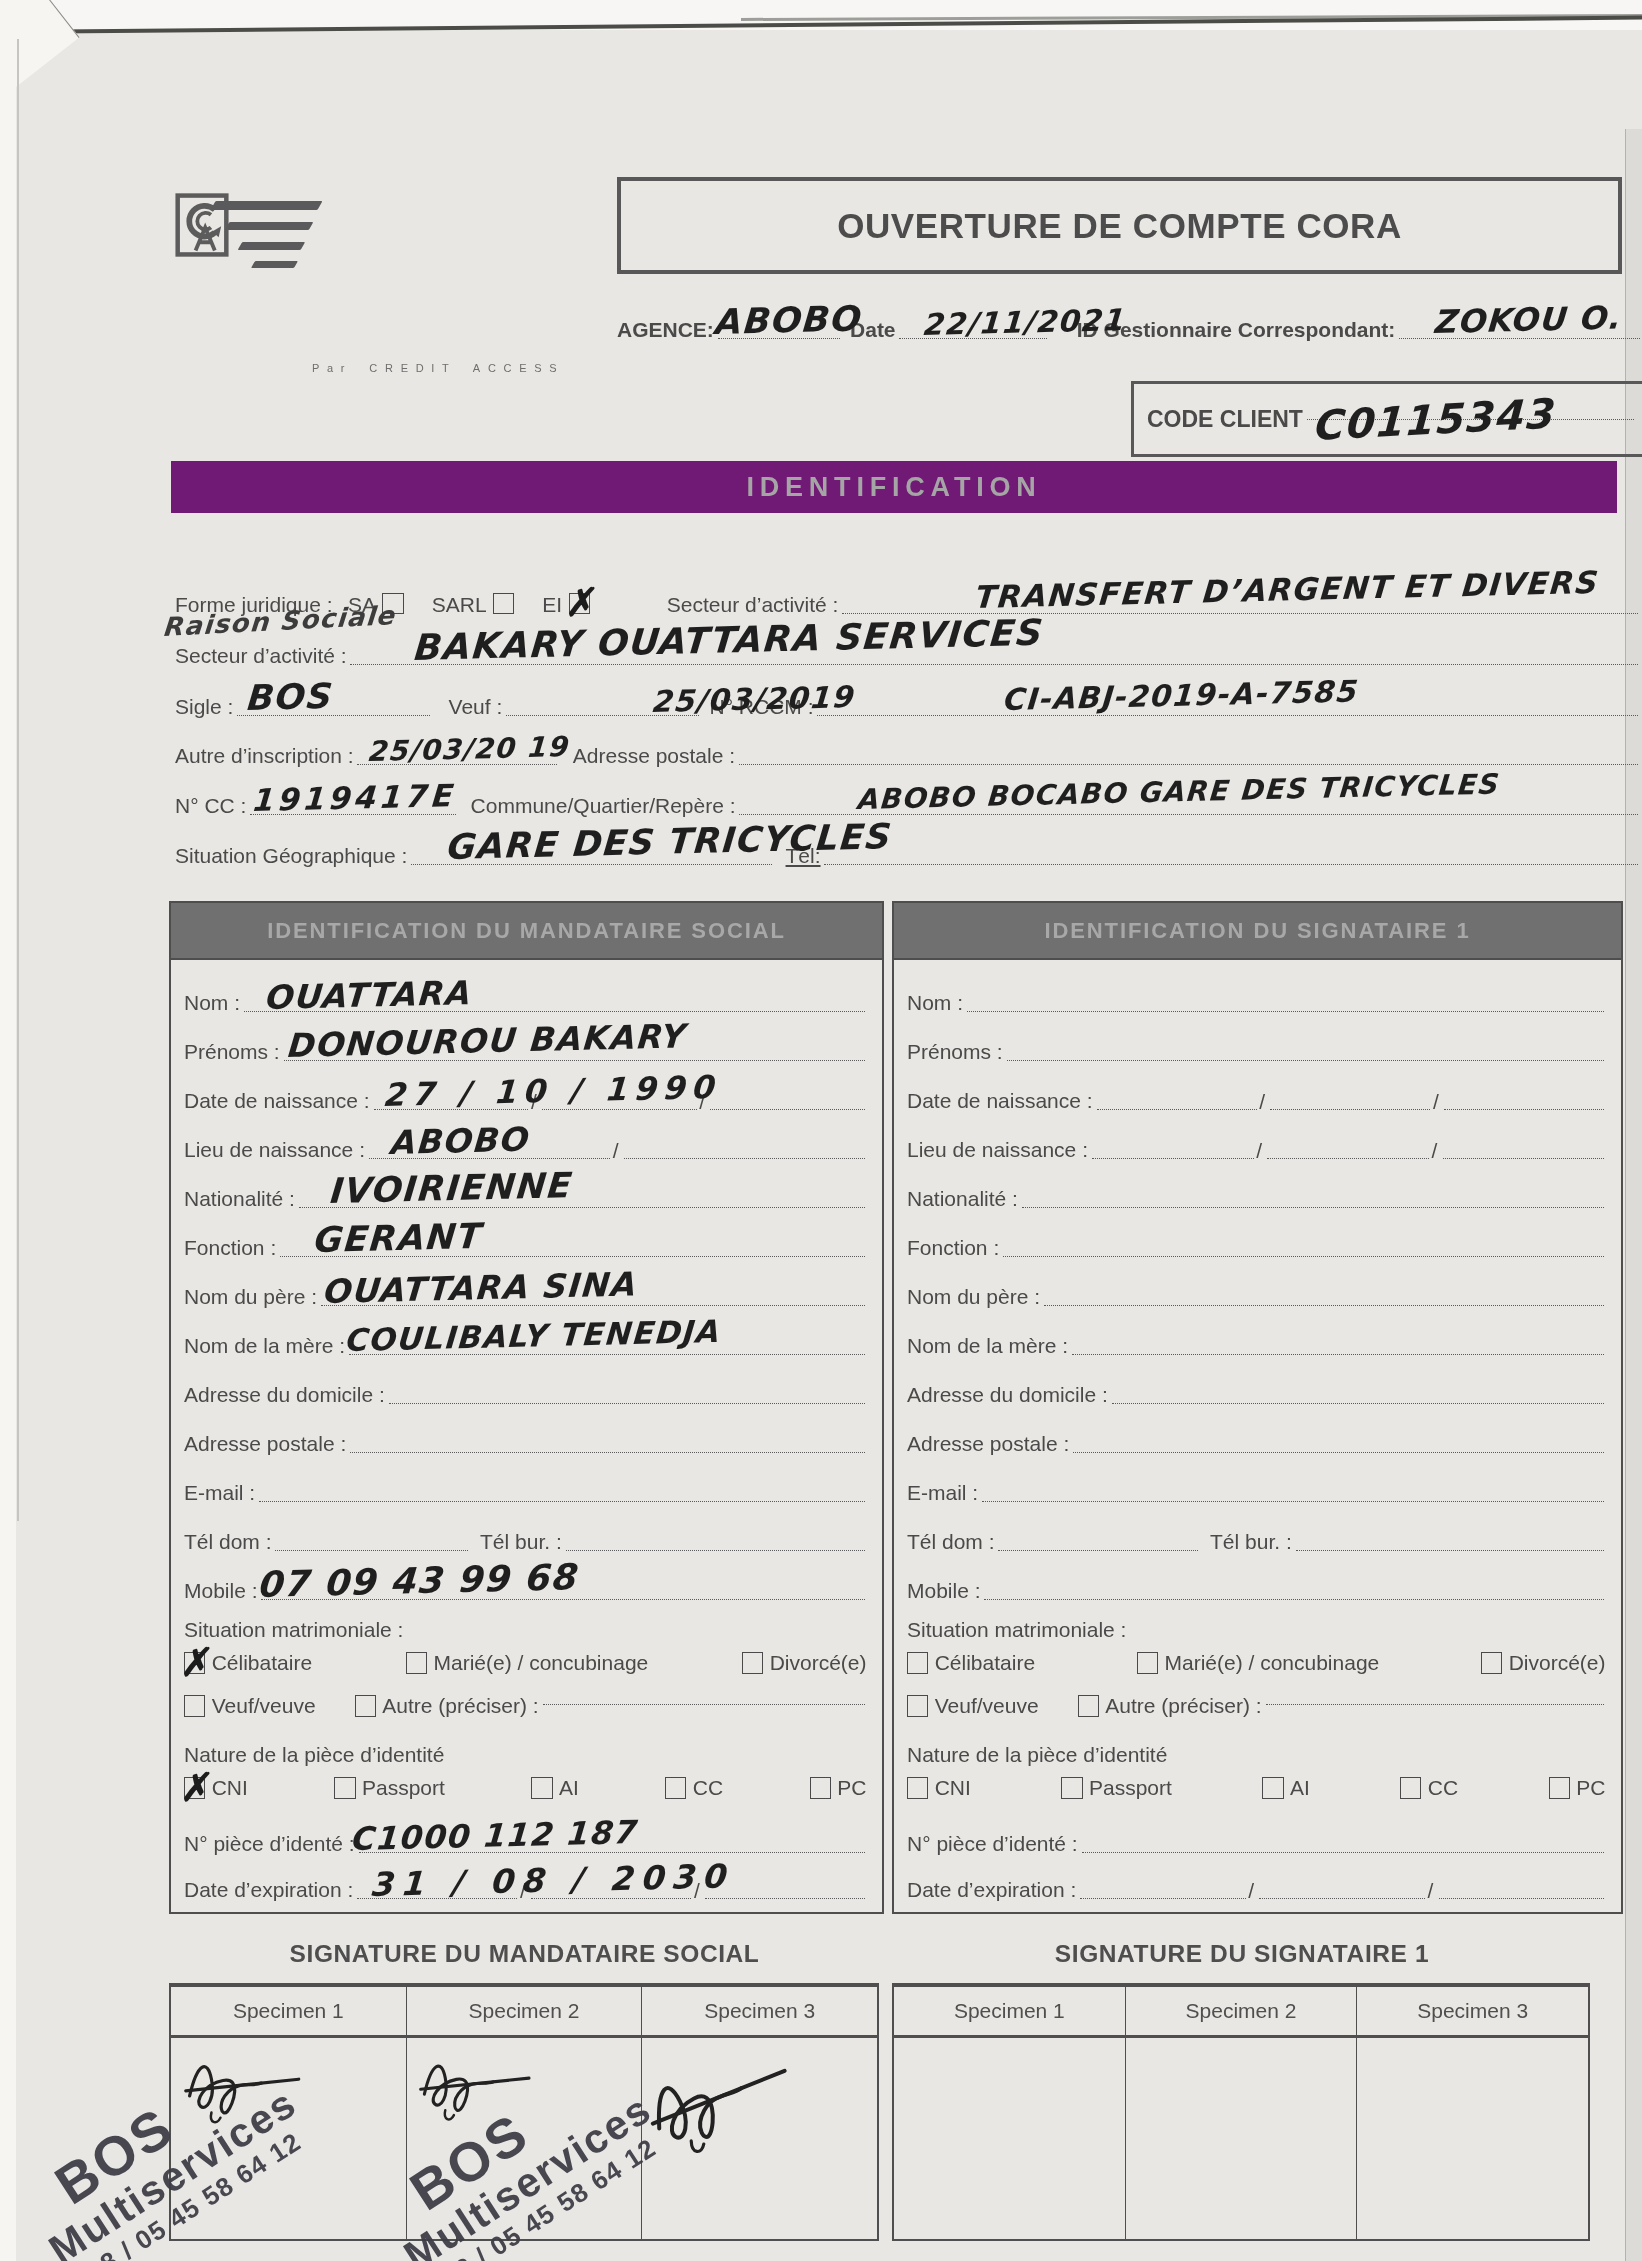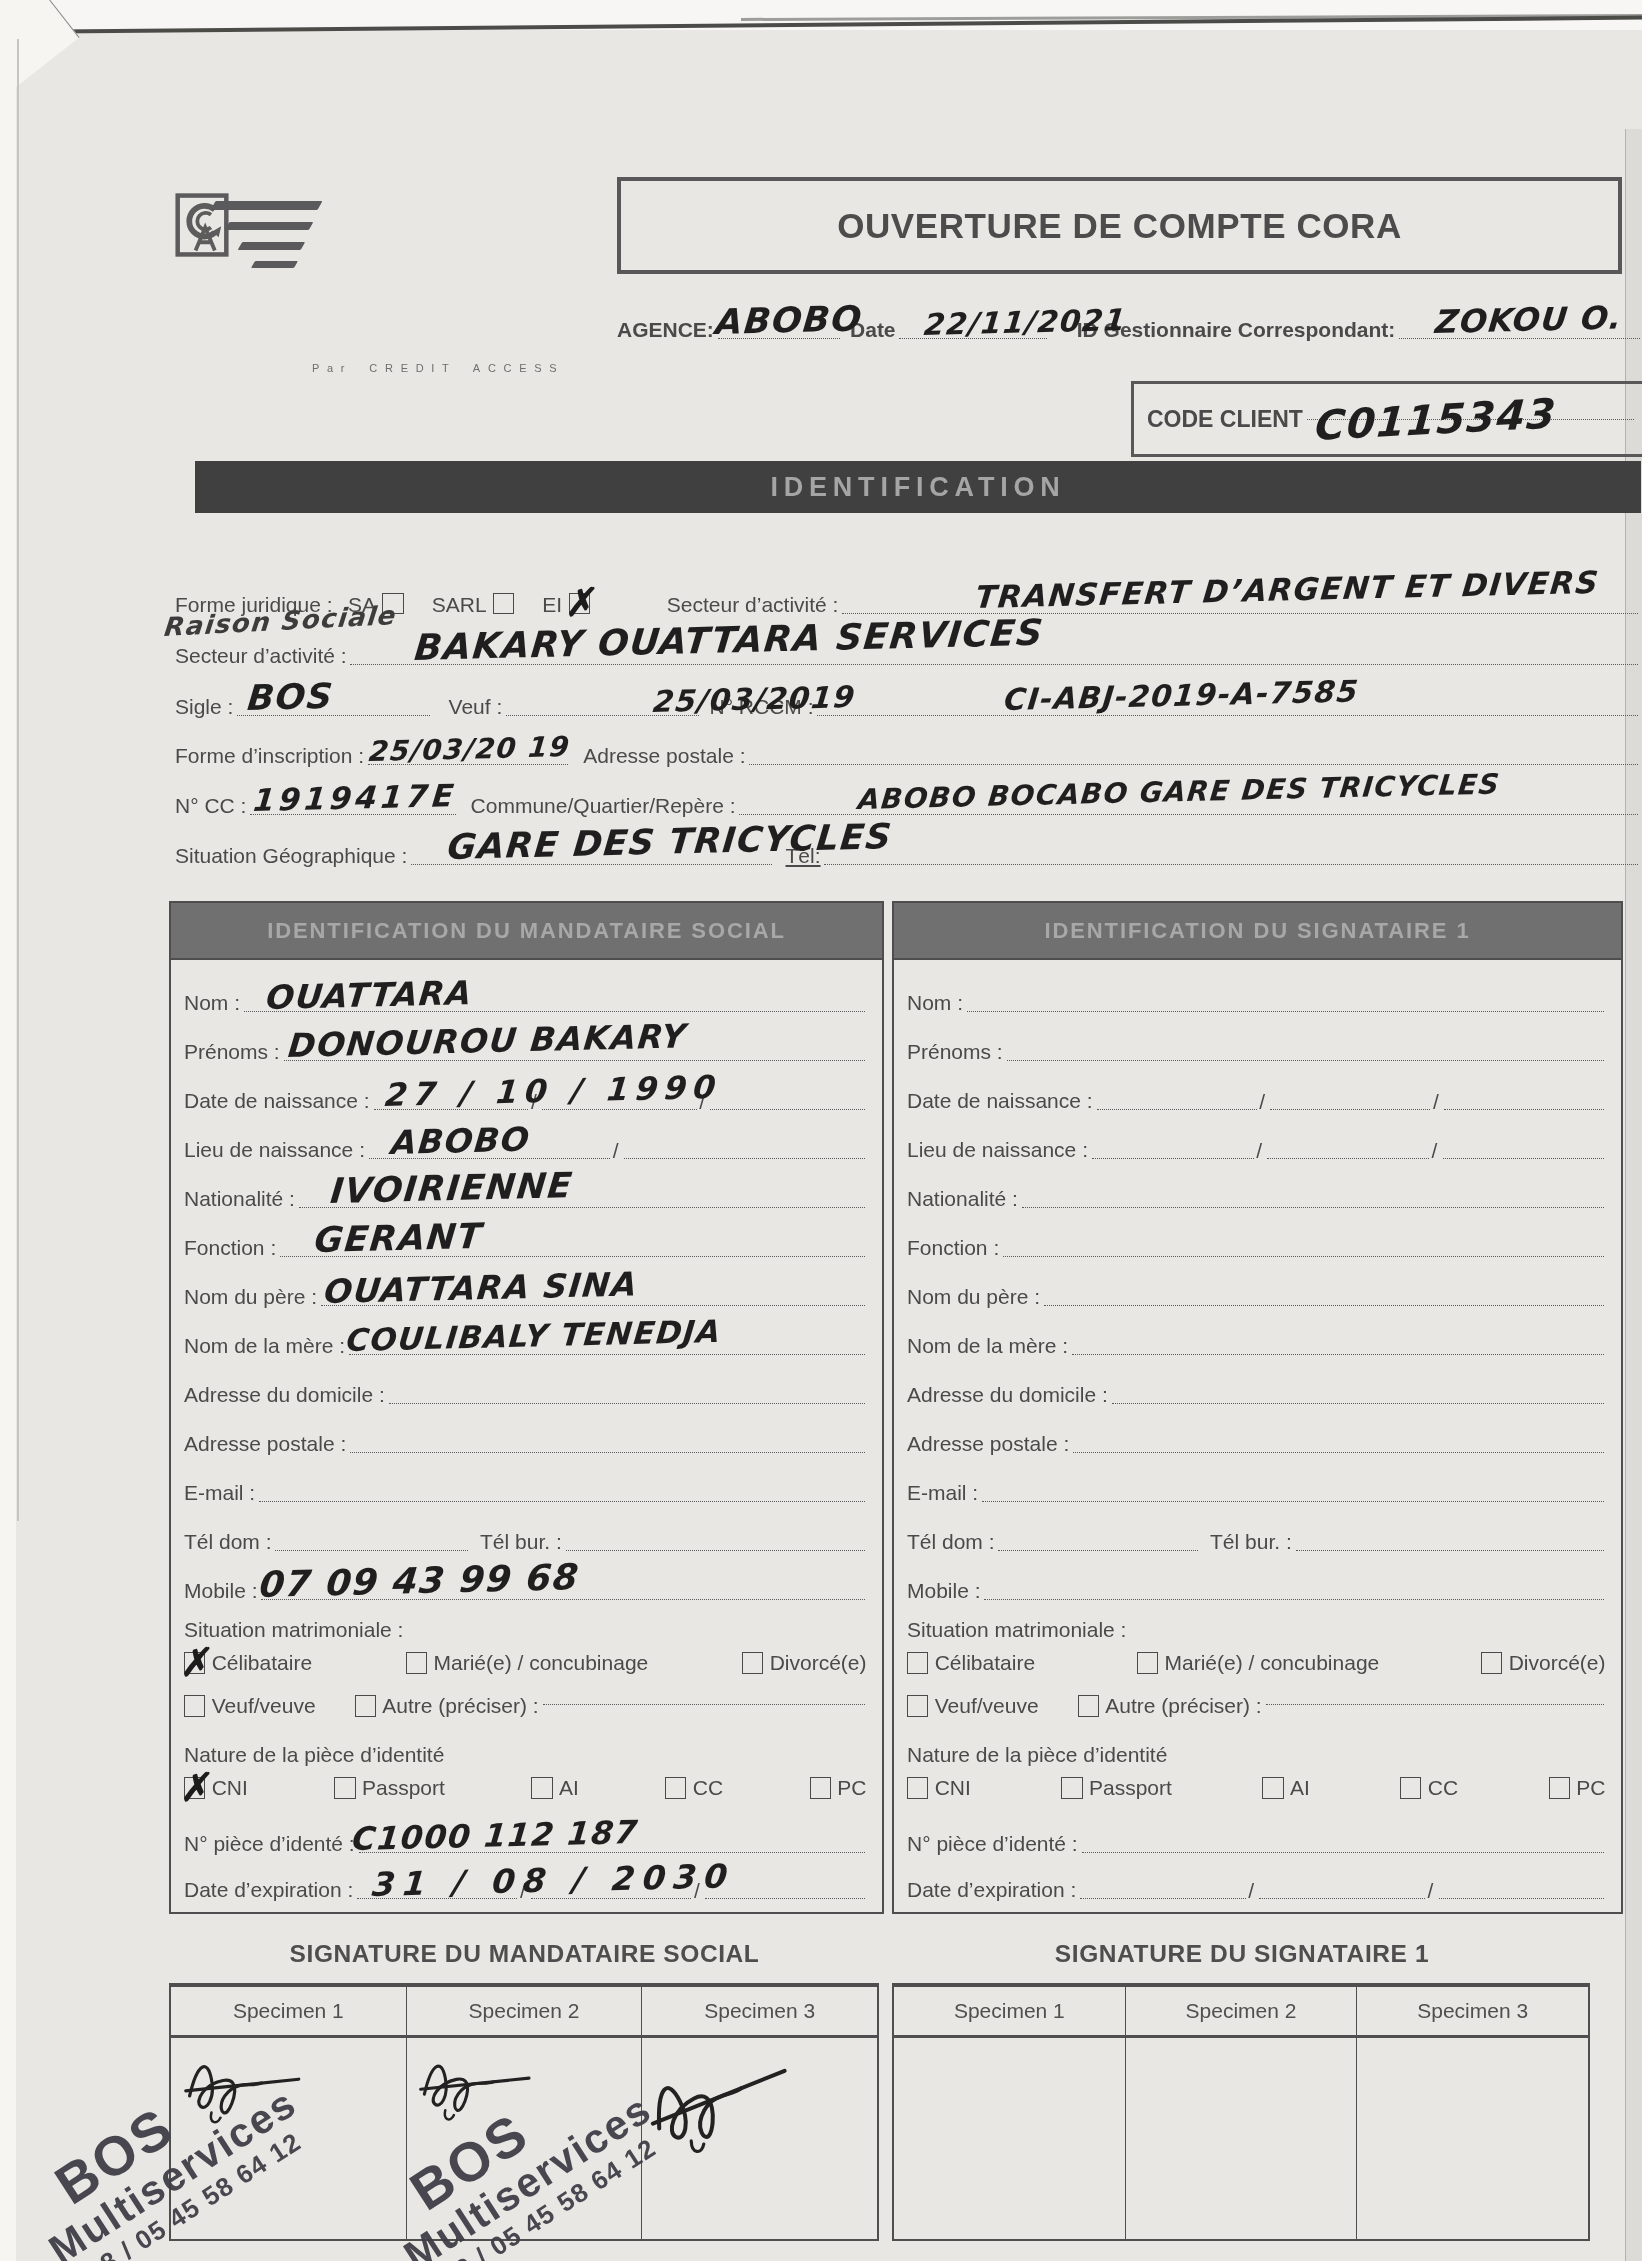--- a/index.html
+++ b/index.html
@@ -30,22 +30,22 @@
   .dots.fix{flex:0 0 auto;}
   .slash{font-size:21px;color:#4a4a4a;margin:0 1.3px;line-height:1;}
   .hw{position:absolute;font-family:"DejaVu Sans",sans-serif;font-style:italic;font-weight:700;color:#1f1f1f;
       transform:skewX(-7deg) rotate(-1.4deg);transform-origin:left bottom;letter-spacing:1.3px;
       line-height:.9;white-space:nowrap;bottom:1.3px;z-index:3;}
   .hw.light{color:#3c3c3c;}
   .code-box{position:absolute;left:1131px;top:381px;width:488px;height:70px;border:3.9px solid #585858;
             display:flex;align-items:center;padding:0 13px;position:absolute;}
   .code-box .lbl{font-weight:700;font-size:23px;}
   
-  .ident-bar{position:absolute;left:171px;top:461px;width:1446px;height:52px;background:#404040;
-             display:flex;align-items:center;justify-content:center;margin-left:24px;}
+  .ident-bar{position:absolute;left:171px;top:461px;width:1446px;height:52px;background:#701a75;
+             display:flex;align-items:center;justify-content:center;}
   .ident-bar span{font-size:27px;font-weight:700;letter-spacing:5.8px;color:#a5a5a5;}
   
   .cb{width:19.3px;height:19.3px;border:1.9px solid #4a4a4a;display:inline-block;position:relative;flex:none;margin-bottom:1.9px;}
   .cb.checked::after{content:"\2717";position:absolute;left:-5.8px;top:-11.6px;font-size:36px;font-weight:700;
                      color:#1c1c1c;font-style:italic;transform:rotate(-6deg);}
   .cbi{display:flex;align-items:flex-end;gap:6.4px;}
   .cbi .lbl{margin-bottom:0;}
   
   .col-box{position:absolute;top:901px;border:2.6px solid #4e4e4e;height:1009px;background:transparent;}
   .col-head{height:55px;background:#707070;display:flex;align-items:center;justify-content:center;
@@ -160,21 +160,21 @@
     <span class="hw" style="left:71px;bottom:3.9px;font-size:35px;">BOS</span>
     <span class="lbl" style="margin-left:17px;">Veuf :</span>
     <span class="dots fix" style="width:193px;"></span>
     <span class="hw" style="left:477px;bottom:2.6px;font-size:30px;">25/03/2019</span>
     <span class="lbl" style="margin-left:9px;">N° RCCM :</span>
     <span class="dots"></span>
     <span class="hw" style="left:828px;bottom:5.2px;font-size:30px;">CI-ABJ-2019-A-7585</span>
   </div>
 
   <div class="hline" style="left:175px;top:731px;width:1464px;height:36px;">
-    <span class="lbl">Forme d’inscription :</span>
+    <span class="lbl">Autre d’inscription :</span>
     <span class="dots fix" style="width:200px;"></span>
     <span class="hw" style="left:193px;bottom:2.6px;font-size:28px;">25/03/20 19</span>
     <span class="lbl" style="margin-left:14px;">Adresse postale :</span>
     <span class="dots"></span>
   </div>
 
   <div class="hline" style="left:175px;top:780px;width:1464px;height:37px;">
     <span class="lbl">N° CC :</span>
     <span class="dots fix" style="width:206px;"></span>
     <span class="hw" style="left:77px;bottom:2.6px;font-size:31px;letter-spacing:3.9px;">1919417E</span>

